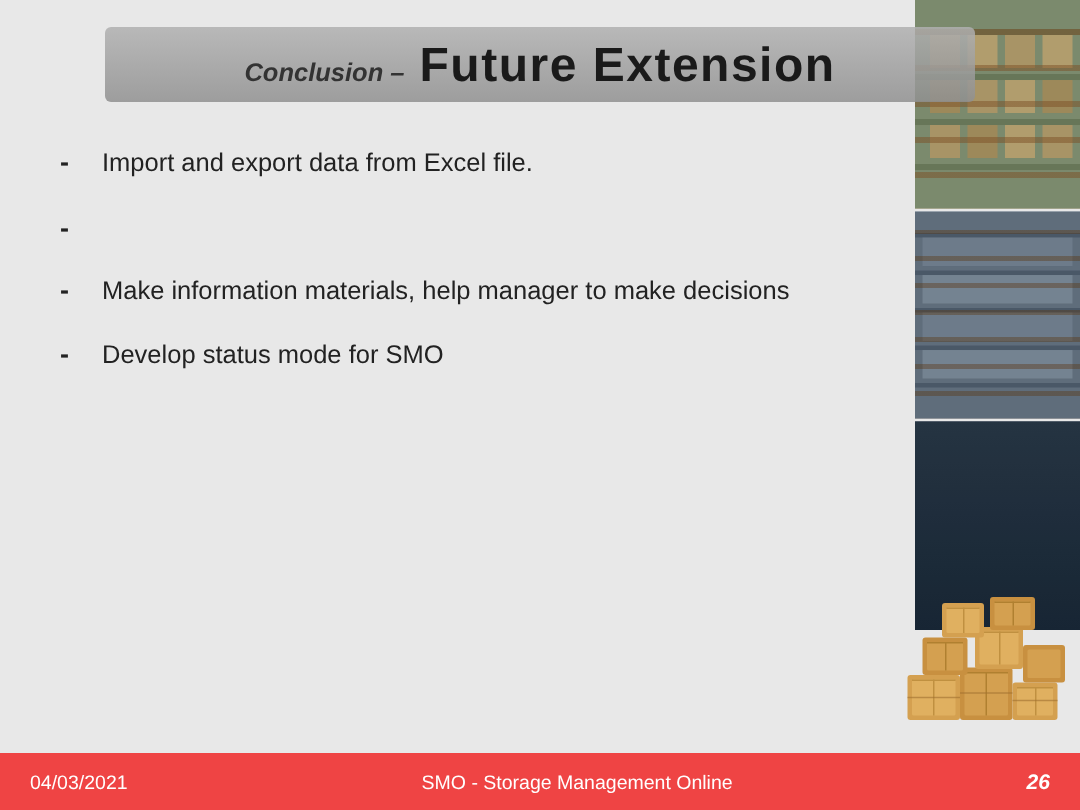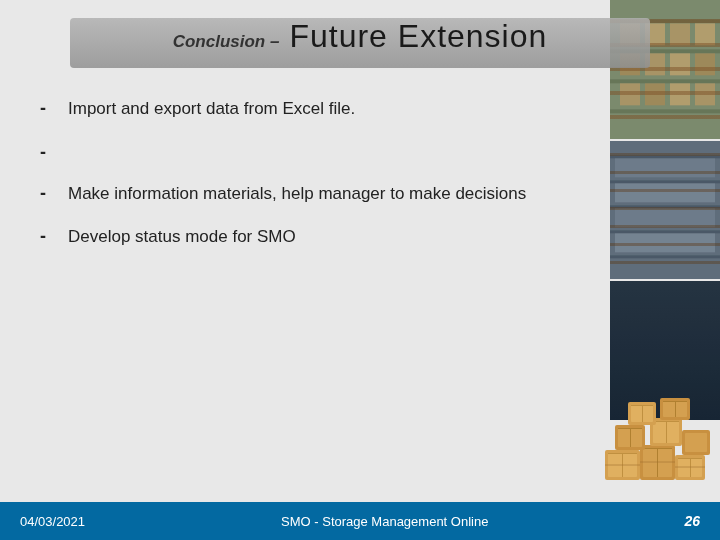--- a/index.html
+++ b/index.html
@@ -98,21 +98,21 @@
     }
 
     
     .title-bar {
       position: relative;
       margin: 18px auto 0 auto;
       width: 580px;
       height: 50px;
       z-index: 5;
       display: flex;
-      align-items: flex-start;
+      align-items: center;
       justify-content: center;
     }
 
     .title-bg {
       position: absolute;
       inset: 0;
       background: linear-gradient(180deg, #b0b0b0 0%, #909090 100%);
       border-radius: 4px;
       opacity: 0.85;
     }
@@ -127,21 +127,21 @@
 
     .title-prefix {
       font-size: 17px;
       font-weight: bold;
       color: #333;
       font-style: italic;
     }
 
     .title-main {
       font-size: 32px;
-      font-weight: normal;
+      font-weight: bold;
       color: #1a1a1a;
       letter-spacing: 1px;
     }
 
     
     .content {
       margin: 28px 0 0 40px;
       width: 560px;
       z-index: 5;
       flex: 1;
@@ -169,21 +169,21 @@
       max-width: 500px;
     }
 
     
     .footer {
       position: absolute;
       bottom: 0;
       left: 0;
       right: 0;
       height: 38px;
-      background: #0369a1;
+      background: #ef4444;
       display: flex;
       align-items: center;
       justify-content: space-between;
       padding: 0 20px;
       z-index: 10;
     }
 
     .footer-date {
       font-size: 13px;
       color: #ffffff;

